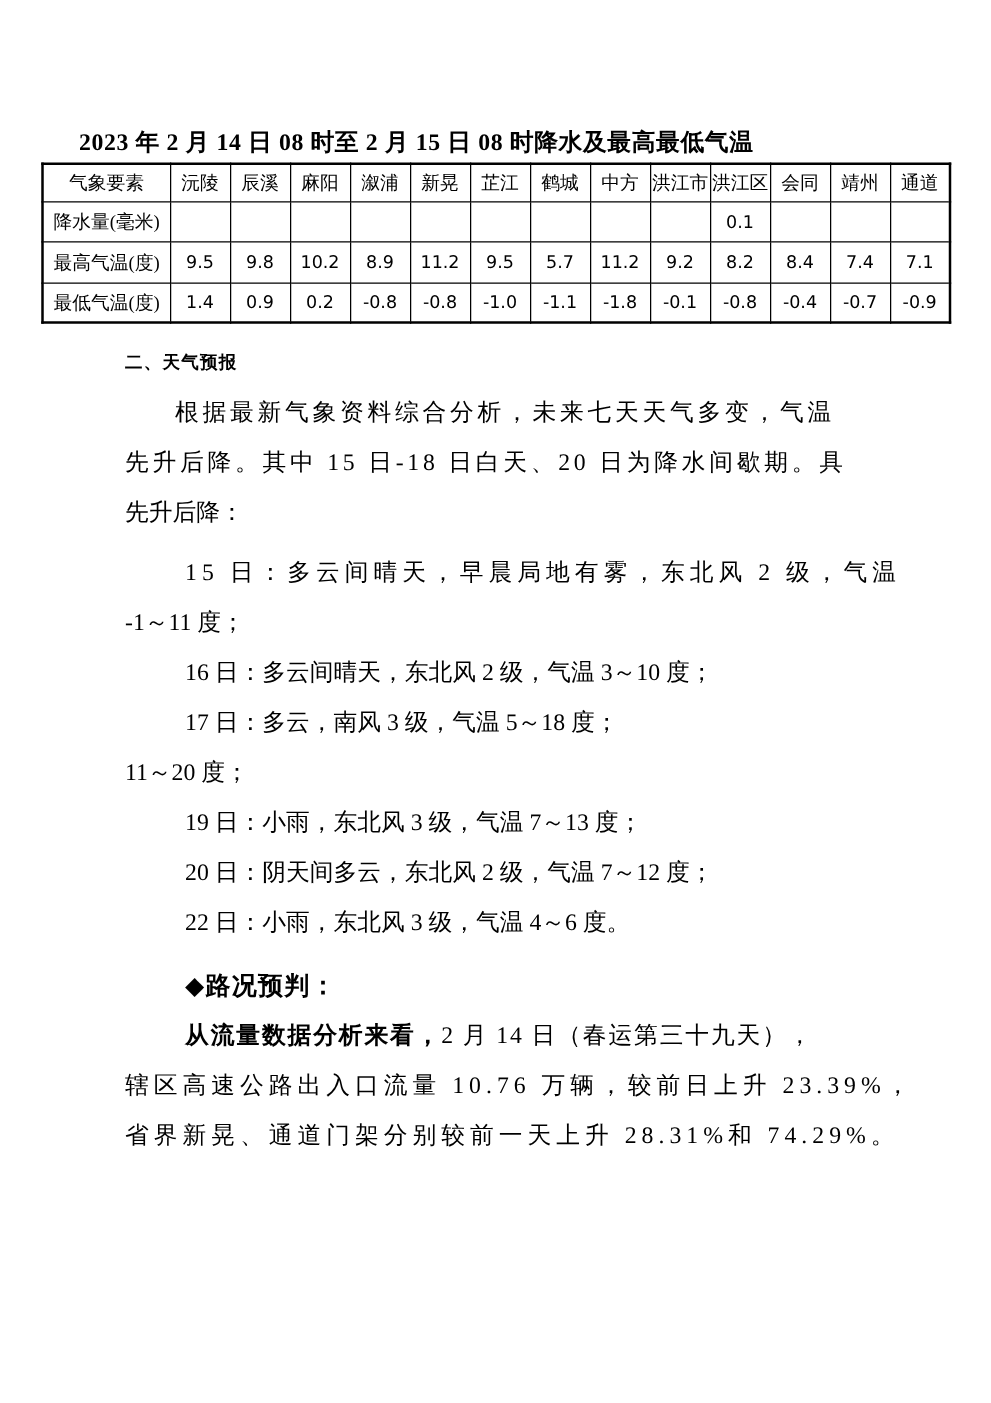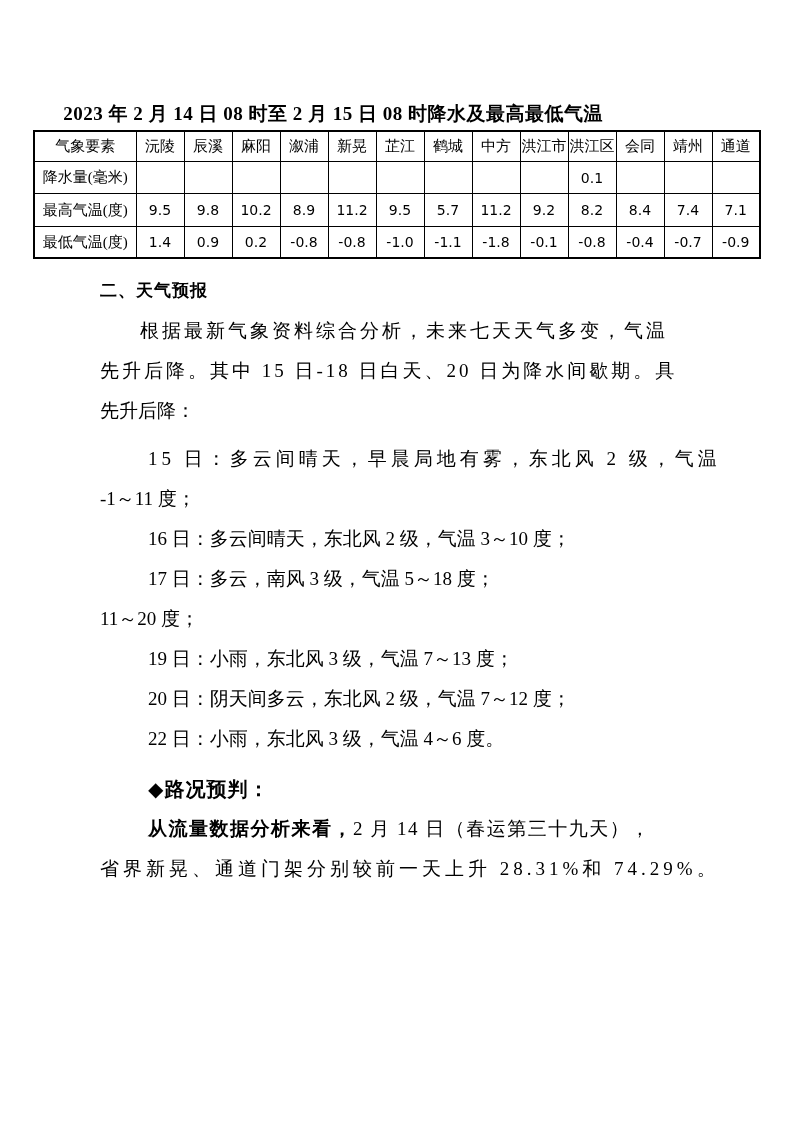--- a/index.html
+++ b/index.html
@@ -45,21 +45,21 @@
   }
   
   .body-text{
     position:absolute;left:100px;top:271px;width:585px;
   }
   .ln{
     line-height:40px;height:40px;
     font-size:19px;
     white-space:nowrap;
   }
-  .sec-h{font-size:17px;font-weight:bold;letter-spacing:1px;}
+  .sec-h{font-size:14px;font-weight:bold;letter-spacing:1px;}
   .road-h{font-size:20px;font-weight:bold;letter-spacing:1px;}
   .b{font-weight:bold;}
   .ind{padding-left:40px;}   
   .ind2{padding-left:48px;}  
   .st{letter-spacing:3px;}   
   .st-sm{letter-spacing:1.5px;}
   .st-lg{letter-spacing:4px;}
   .sp1{margin-top:8px;}
   .sp2{margin-top:10px;}
 </style>
@@ -168,17 +168,18 @@
     <div class="ln ind2">16 日：多云间晴天，东北风 2 级，气温 3～10 度；</div>
     <div class="ln ind2">17 日：多云，南风 3 级，气温 5～18 度；</div>
     <div class="ln">11～20 度；</div>
     <div class="ln ind2">19 日：小雨，东北风 3 级，气温 7～13 度；</div>
     <div class="ln ind2">20 日：阴天间多云，东北风 2 级，气温 7～12 度；</div>
     <div class="ln ind2">22 日：小雨，东北风 3 级，气温 4～6 度。</div>
 
     <div class="ln ind2 road-h sp2">◆路况预判：</div>
 
     <div class="ln ind2 st-sm"><span class="b">从流量数据分析来看，</span><span>2 月 14 日（春运第三十九天），</span></div>
+    <div class="ln st-lg">辖区高速公路出入口流量 10.76 万辆，较前日上升 23.39%，</div>
     <div class="ln st-lg">省界新晃、通道门架分别较前一天上升 28.31%和 74.29%。</div>
 
   </div>
 
 </div>
 
 </body></html>

